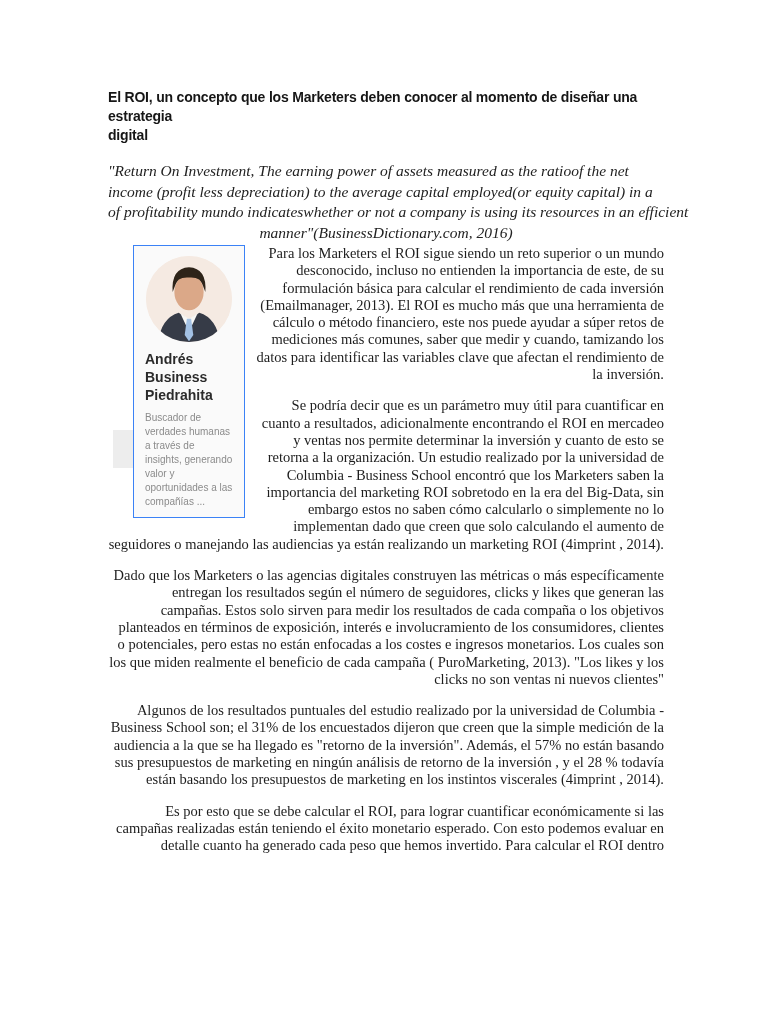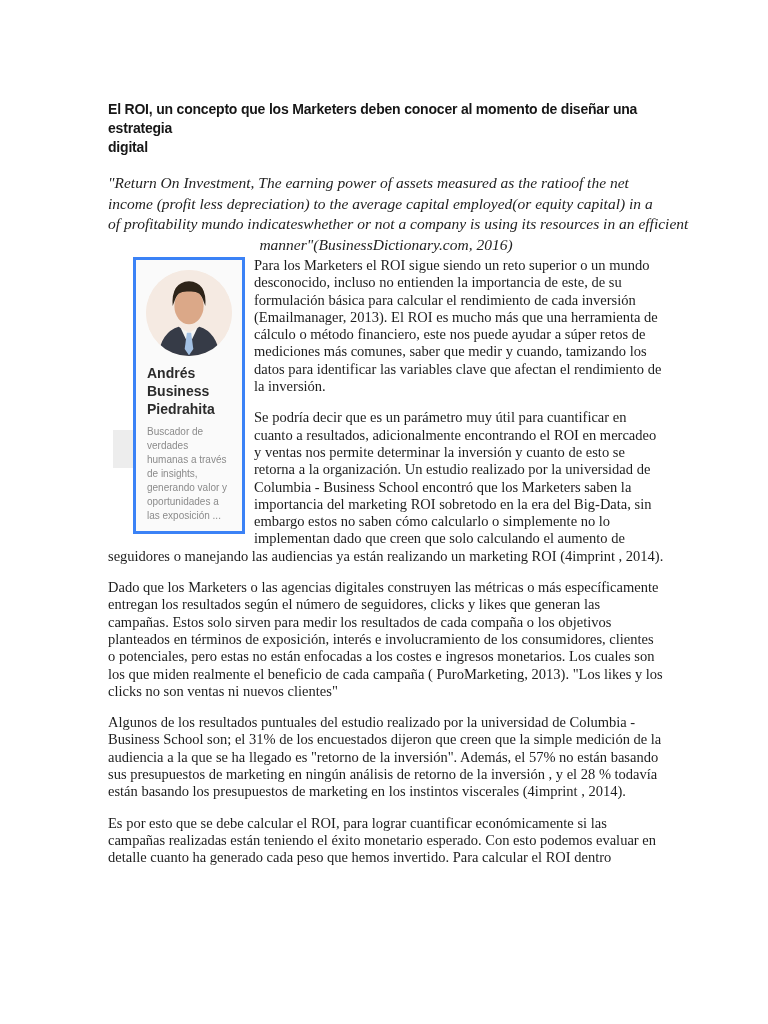--- a/index.html
+++ b/index.html
@@ -10,21 +10,21 @@
     color: #1d1d1d;
     overflow: hidden;
   }
   .doc-page {
     position: relative;
     width: 768px; height: 1024px;
     background: #ffffff;
   }
   .content {
     position: absolute;
-    left: 108px; top: 100px;
+    left: 108px; top: 88px;
     width: 556px;
   }
   .doc-title {
     font-family: "Liberation Sans", sans-serif;
     font-weight: bold;
     font-size: 14px;
     line-height: 19px;
     letter-spacing: -0.2px;
     color: #161616;
     white-space: pre-line;
@@ -40,21 +40,21 @@
   .quote-line { white-space: nowrap; }
   .quote-line.centered { text-align: center; white-space: normal; }
 
   .body-flow { position: relative; }
 
   .author-card {
     float: left;
     width: 112px;
     margin: 0 9px 12px 25px;
     background: #fafafa;
-    border: 3px solid #3b82f6;
+    border: 1px solid #3b82f6;
     box-sizing: border-box;
     padding: 10px 0 8px 0;
     position: relative;
     z-index: 1;
   }
   .avatar-wrap {
     width: 86px; height: 86px;
     margin: 0 auto;
     border-radius: 50%;
     overflow: hidden;
@@ -73,21 +73,21 @@
     font-family: "Liberation Sans", sans-serif;
     font-size: 10px;
     line-height: 14px;
     color: #8b8b8b;
     padding: 7px 11px 0 11px;
   }
   .para {
     font-size: 14.5px;
     line-height: 17.3px;
     margin: 0 0 14px 0;
-    text-align: left;
+    text-align: right;
   }
   .side-tab {
     position: absolute;
     left: 113px; top: 430px;
     width: 21px; height: 38px;
     background: #ededed;
     z-index: 0;
   }
 </style>
 </head>
@@ -122,21 +122,21 @@
             <path d="M14 100 Q18 72 38 66 L50 74 L62 66 Q82 72 86 100 Z" fill="#363b47"></path>
             <path d="M40 67 L50 88 L60 67 L50 73 Z" fill="#f6f6f4"></path>
             <path d="M47.5 73 L52.5 73 L55 92 L50 99 L45 92 Z" fill="#a3c1e4"></path>
           </svg>
         </div>
         <div class="author-name">
           <div>Andrés</div>
           <div>Business</div>
           <div>Piedrahita</div>
         </div>
-        <div class="author-bio">Buscador de verdades humanas a través de insights, generando valor y oportunidades a las exposición ...</div>
+        <div class="author-bio">Buscador de verdades humanas a través de insights, generando valor y oportunidades a las compañías ...</div>
       </div>
 
       <p class="para">Para los Marketers el ROI sigue siendo un reto superior o un mundo desconocido, incluso no entienden la importancia de este, de su formulación básica para calcular el rendimiento de cada inversión (Emailmanager, 2013). El ROI es mucho más que una herramienta de cálculo o método financiero, este nos puede ayudar a súper retos de mediciones más comunes, saber que medir y cuando, tamizando los datos para identificar las variables clave que afectan el rendimiento de la inversión.</p>
       <p class="para">Se podría decir que es un parámetro muy útil para cuantificar en cuanto a resultados, adicionalmente encontrando el ROI en mercadeo y ventas nos permite determinar la inversión y cuanto de esto se retorna a la organización. Un estudio realizado por la universidad de Columbia - Business School encontró que los Marketers saben la importancia del marketing ROI sobretodo en la era del Big-Data, sin embargo estos no saben cómo calcularlo o simplemente no lo implementan dado que creen que solo calculando el aumento de seguidores o manejando las audiencias ya están realizando un marketing ROI (4imprint , 2014).</p>
       <p class="para">Dado que los Marketers o las agencias digitales construyen las métricas o más específicamente entregan los resultados según el número de seguidores, clicks y likes que generan las campañas. Estos solo sirven para medir los resultados de cada compaña o los objetivos planteados en términos de exposición, interés e involucramiento de los consumidores, clientes o potenciales, pero estas no están enfocadas a los costes e ingresos monetarios. Los cuales son los que miden realmente el beneficio de cada campaña ( PuroMarketing, 2013). "Los likes y los clicks no son ventas ni nuevos clientes"</p>
       <p class="para">Algunos de los resultados puntuales del estudio realizado por la universidad de Columbia - Business School son; el 31% de los encuestados dijeron que creen que la simple medición de la audiencia a la que se ha llegado es "retorno de la inversión". Además, el 57% no están basando sus presupuestos de marketing en ningún análisis de retorno de la inversión , y el 28 % todavía están basando los presupuestos de marketing en los instintos viscerales (4imprint , 2014).</p>
       <p class="para">Es por esto que se debe calcular el ROI, para lograr cuantificar económicamente si las campañas realizadas están teniendo el éxito monetario esperado. Con esto podemos evaluar en detalle cuanto ha generado cada peso que hemos invertido. Para calcular el ROI dentro</p>
 
     </div>
   </div>

